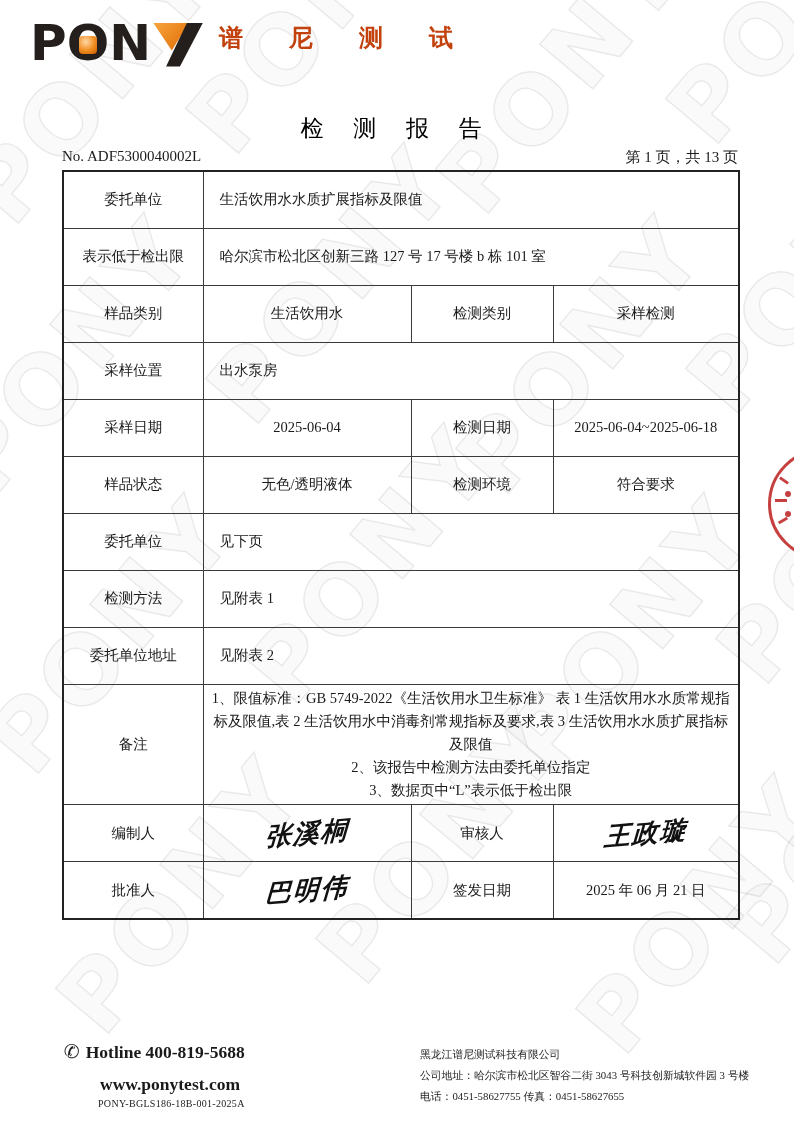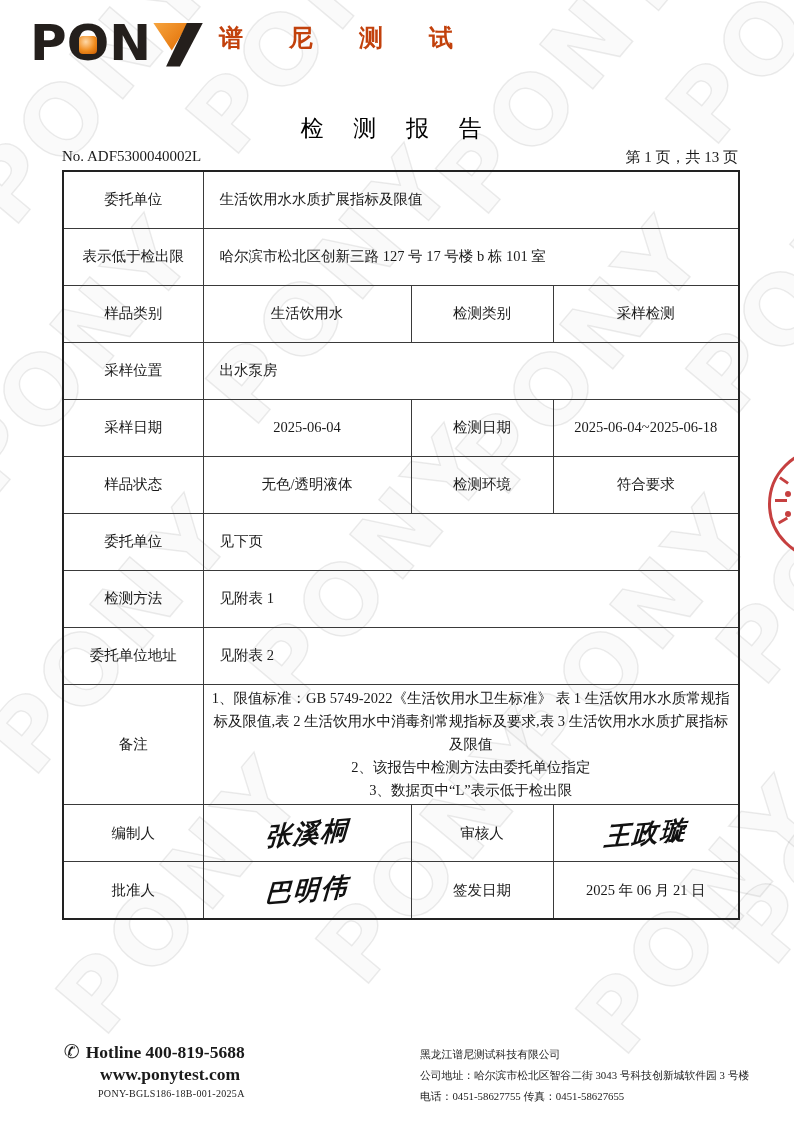--- a/index.html
+++ b/index.html
@@ -81,21 +81,21 @@
   .seal .mark { position:absolute; background:#c64040; }
   .seal .m1 { left:8px; top:28px; width:10px; height:3px; transform:rotate(35deg); }
   .seal .m2 { left:4px; top:48px; width:12px; height:3px; }
   .seal .m3 { left:7px; top:68px; width:10px; height:3px; transform:rotate(-30deg); }
   .seal .m4 { left:14px; top:40px; width:6px; height:6px; border-radius:50%; }
   .seal .m5 { left:14px; top:60px; width:6px; height:6px; border-radius:50%; }
   
   .foot-left { position:absolute; left:58px; top:1040px; }
   .hotline { font-weight:bold; font-size:17.5px; white-space:nowrap;text-align:right; }
   .hotline .ph { font-weight:normal; font-size:19px; margin-right:6px; }
-  .website { font-weight:bold; font-size:17.5px; margin:1px 0 0 42px; }
+  .website { font-weight:bold; font-size:17.5px; margin:11px 0 0 42px; }
   .doccode { font-size:10px; letter-spacing:0.3px; margin:3px 0 0 40px; color:#222; }
   .foot-right { position:absolute; left:420px; top:1044px; font-size:10.8px; line-height:1.95; color:#222; }
 </style>
 </head>
 <body>
 
 <div class="page">
 
   <div class="wm-layer">
     <span class="wm">PONY</span>

